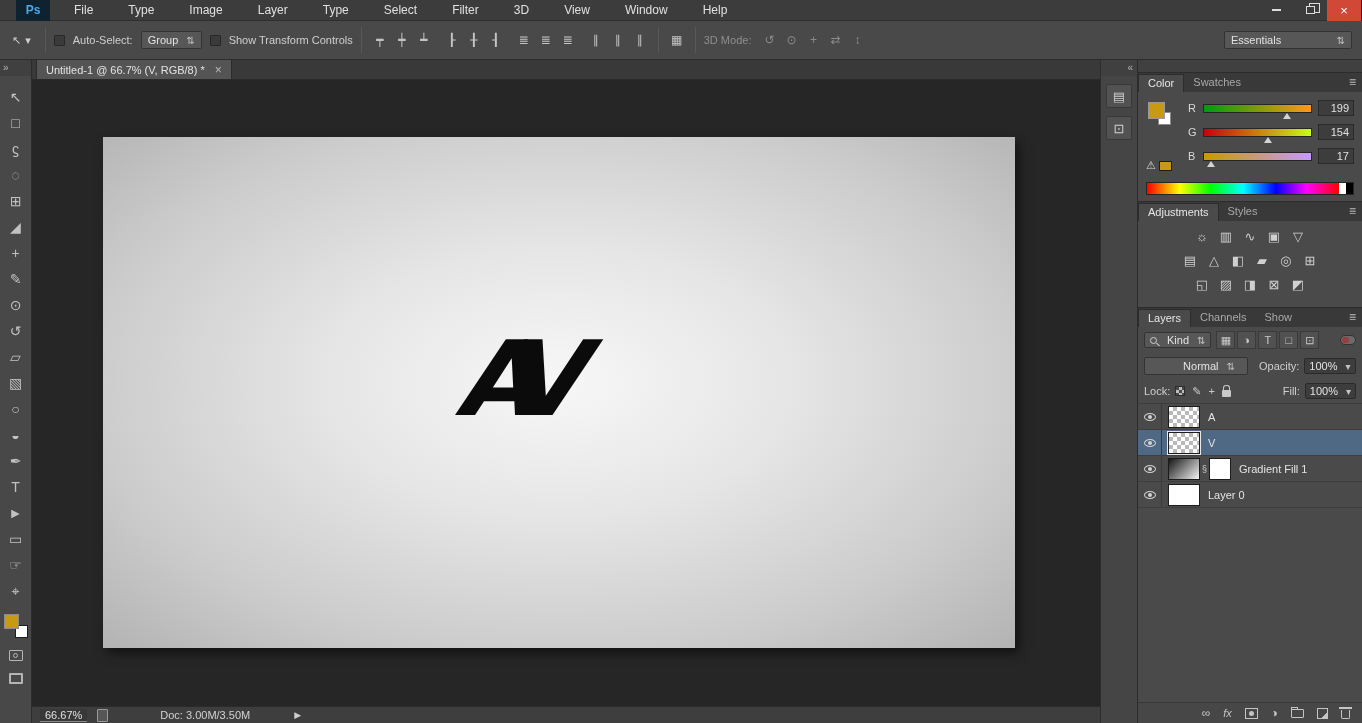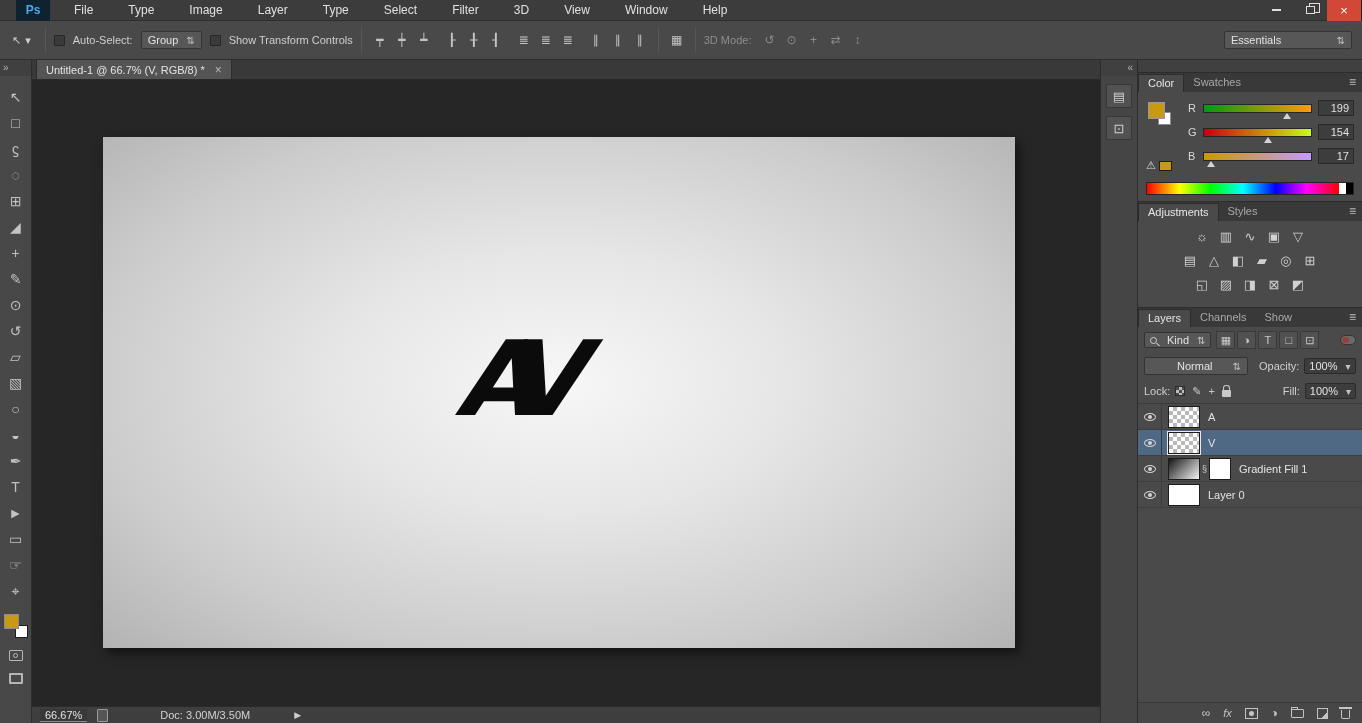--- a/index.html
+++ b/index.html
@@ -112,21 +112,21 @@
   .layers-panel { flex:1; display:flex; flex-direction:column; }
   .layers-body { background:#4a4a4a; flex:1; display:flex; flex-direction:column; }
   .lp-row { display:flex; align-items:center; gap:5px; padding:4px 6px; }
   .kind-dd { min-width:66px; justify-content:space-between; padding:1px 5px; }
   .mag { position:relative; width:7px; height:7px; border:1px solid #cfcfcf; border-radius:50%; margin-right:2px; }
   .mag::after { content:""; position:absolute; left:5px; top:6px; width:4px; height:1px; background:#cfcfcf; transform:rotate(40deg); }
   .filter-icons { display:flex; gap:2px; }
   .f-icon { width:19px; height:18px; display:flex; align-items:center; justify-content:center; color:#c8c8c8; font-size:11px; background:#515151; border:1px solid #3a3a3a; }
   .toggle { margin-left:auto; width:16px; height:10px; background:#6a6a6a; border:1px solid #333; border-radius:5px; position:relative; }
   .toggle::after { content:""; position:absolute; left:1px; top:1px; width:7px; height:6px; border-radius:4px; background:#9a3d3d; }
-  .blend-dd { min-width:104px; justify-content:space-between;padding-left:32px; }
+  .blend-dd { min-width:104px; justify-content:center;padding-left:32px; }
   .small-dd { min-width:50px; justify-content:space-between; padding:1px 4px; background:#3d3d3d; border:1px solid #2a2a2a; }
   .lock-icons { display:flex; align-items:center; gap:7px; }
   .lk-checker { width:10px; height:10px; background:repeating-conic-gradient(#bdbdbd 0% 25%, #4a4a4a 0% 50%); background-size:6px 6px; border:1px solid #2d2d2d; }
   .lk-glyph { color:#c6c6c6; font-size:11px; }
   .padlock { position:relative; width:9px; height:7px; background:#c9c9c9; border-radius:1px; margin-top:4px; }
   .padlock::before { content:""; position:absolute; top:-5px; left:1px; width:5px; height:5px; border:1.5px solid #c9c9c9; border-bottom:none; border-radius:3px 3px 0 0; }
   .layer-list { border-top:1px solid #3c3c3c; }
   .layer-row { display:flex; align-items:center; height:26px; border-bottom:1px solid #3e3e3e; }
   .layer-row.selected { background:#4f6883; }
   .eye-cell { width:24px; height:100%; display:flex; align-items:center; justify-content:center; border-right:1px solid #3c3c3c; }

